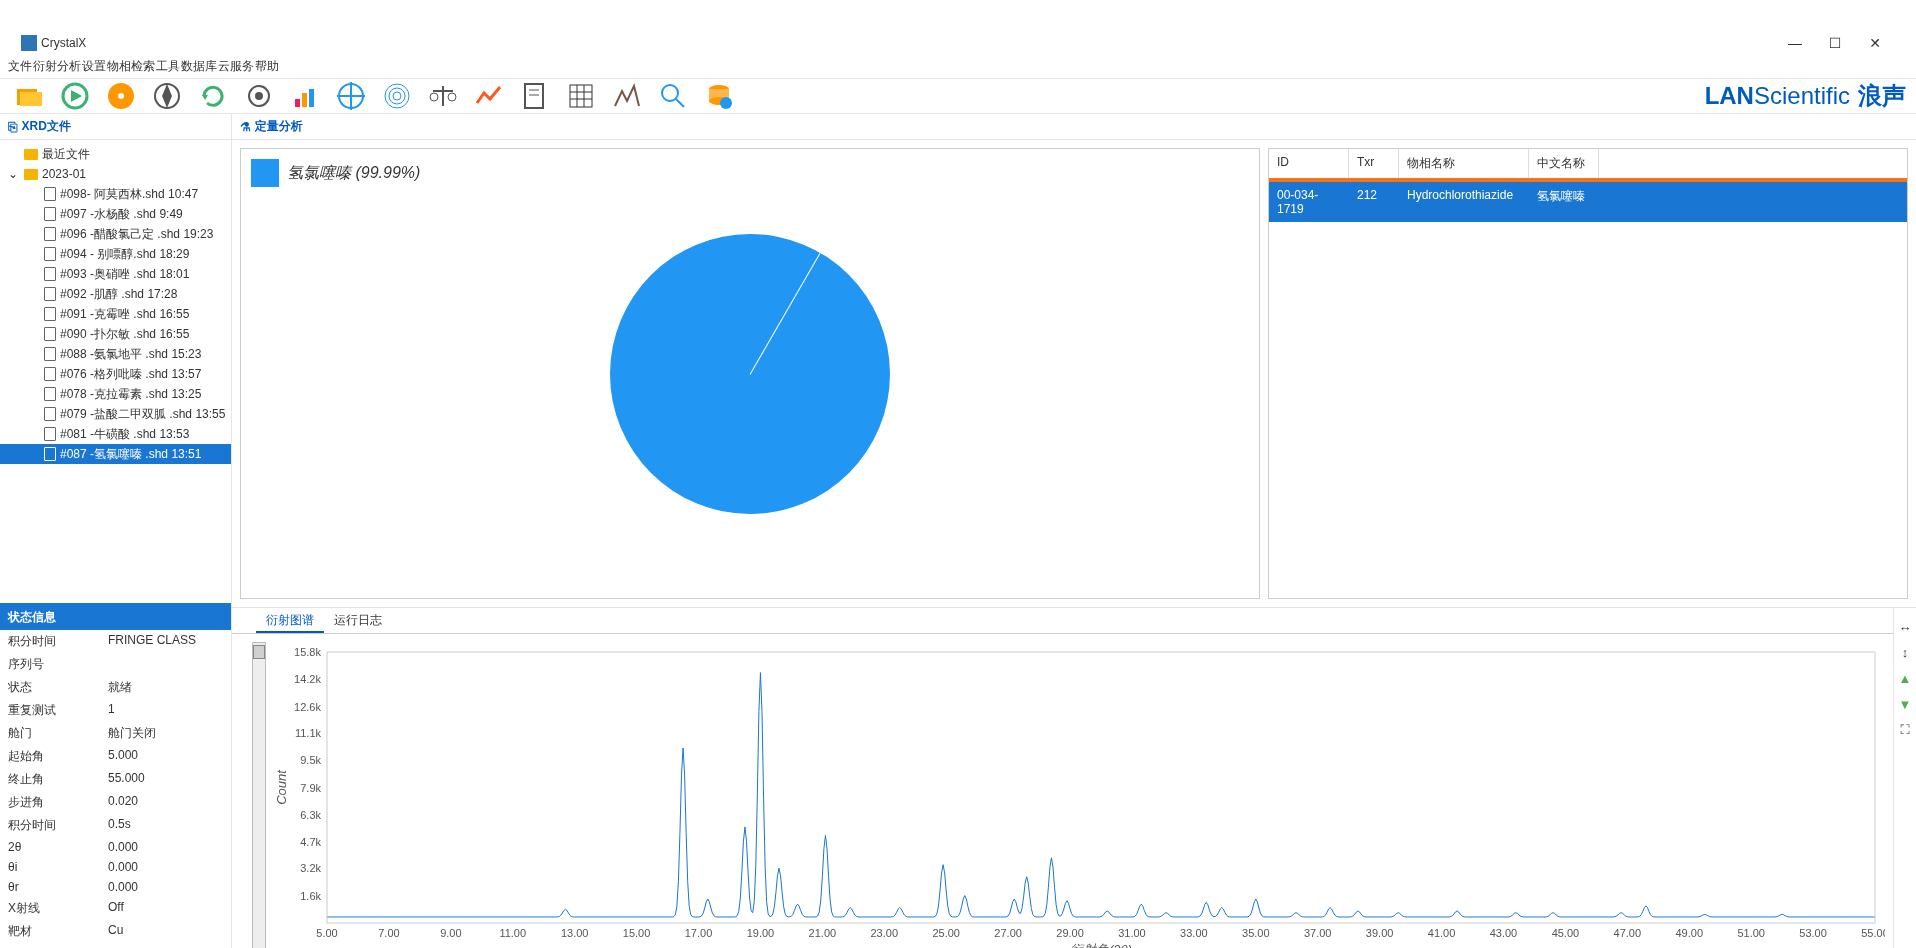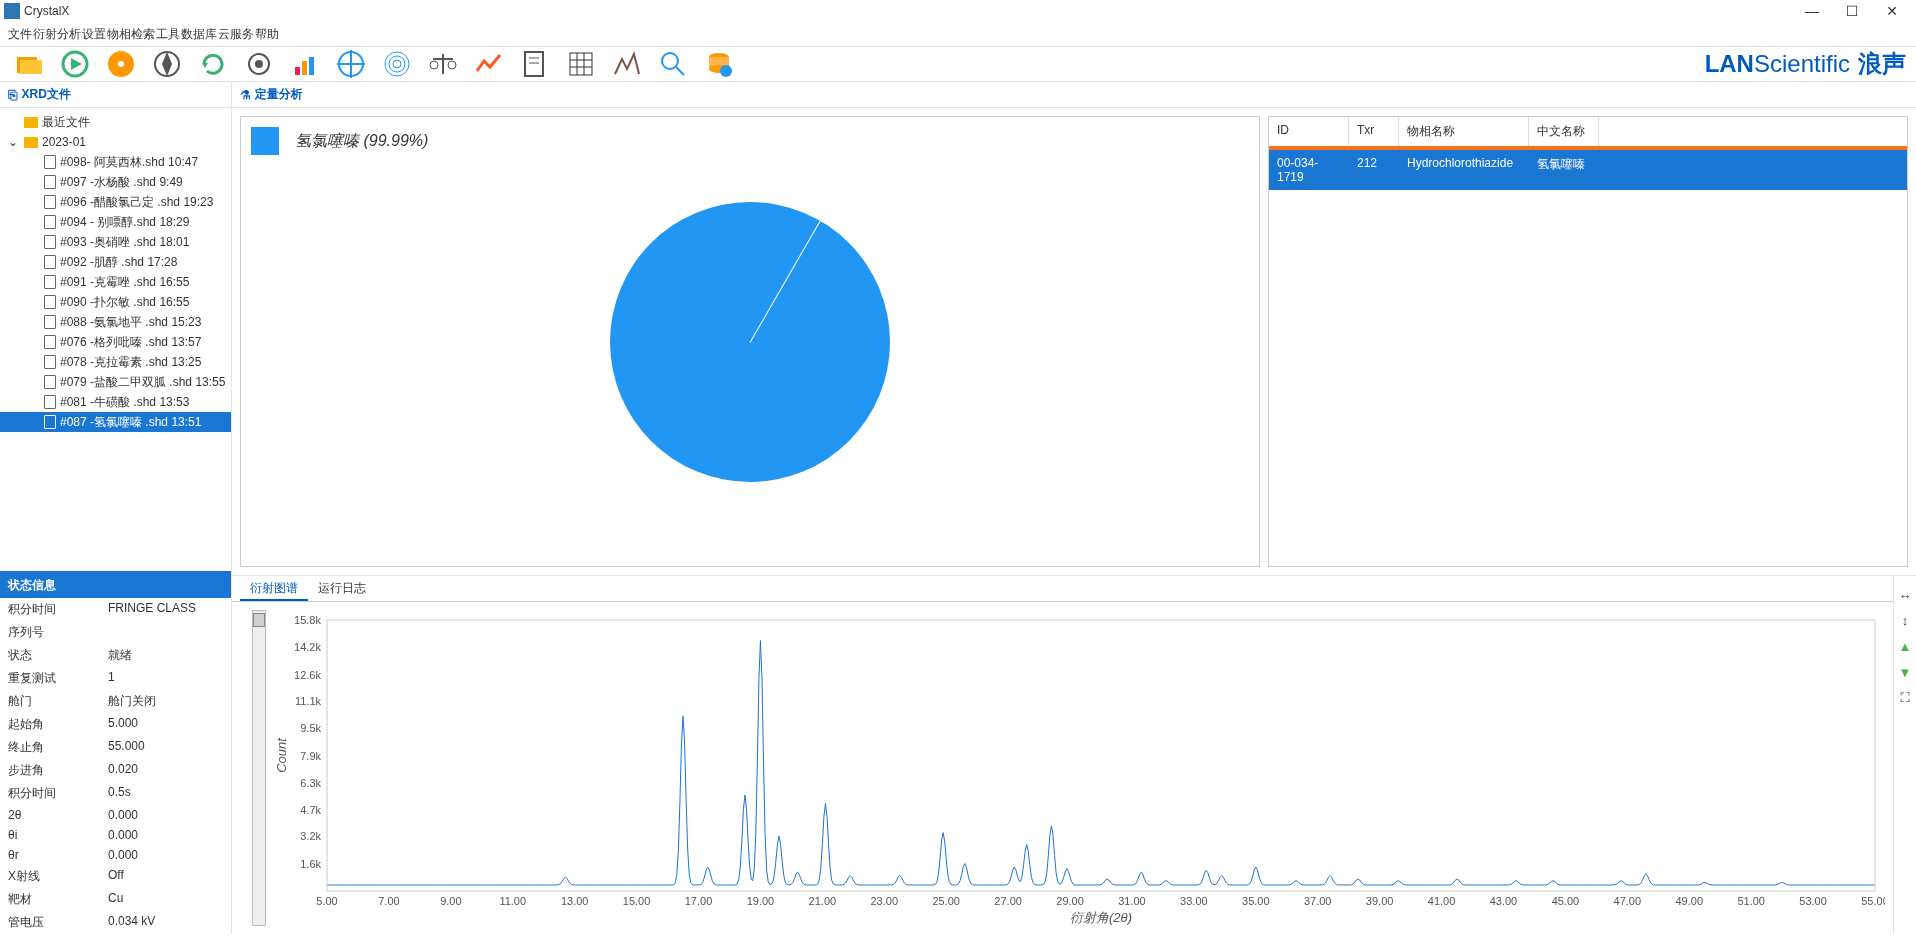--- a/index.html
+++ b/index.html
@@ -1,17 +1,17 @@
 <!DOCTYPE html>
 <html><head>
 <meta charset="utf-8">
 <style>
 * { box-sizing: border-box; margin: 0; padding: 0; font-family: "Microsoft YaHei", Arial, sans-serif; }
 body { font-size: 12px; color: #333; background: #fff; overflow: hidden; }
-.titlebar { height: 22px; display: flex; align-items: center; padding: 0 4px; background: #fff; }
+.titlebar { height: 22px; display: flex; align-items: center; padding: 0 21px; background: #fff; margin-top: 32px; }
 .titlebar .icon { width: 16px; height: 16px; background: #2e75b6; margin-right: 4px; }
 .titlebar .title { flex: 1; }
 .titlebar .wbtn { width: 40px; text-align: center; font-size: 14px; cursor: pointer; }
 .menubar { height: 24px; display: flex; align-items: center; padding: 0 8px; gap: 1px; background: #fff; }
 .menubar span { cursor: pointer; }
 .toolbar { height: 36px; display: flex; align-items: center; padding: 0 10px; border-top: 1px solid #e5e5e5; border-bottom: 1px solid #e5e5e5; }
 .toolbar .tb-icon { width: 38px; height: 38px; margin-right: 8px; display: flex; align-items: center; justify-content: center; cursor: pointer; }
 .toolbar .brand { margin-left: auto; font-size: 24px; font-weight: 600; }
 .toolbar .brand .lan { color: #005bc1; }
 .toolbar .brand .sci { color: #005bc1; font-weight: 400; }
@@ -30,37 +30,37 @@
 .tree-item.selected .file-icon { border-color: #fff; }
 .status-panel { border-top: 2px solid #1976d2; }
 .status-header { background: #1976d2; color: #fff; padding: 4px 8px; font-weight: 600; }
 .status-row { display: flex; padding: 3px 8px; }
 .status-row .label { width: 100px; }
 .right-col { flex: 1; display: flex; flex-direction: column; overflow: hidden; }
 .top-right { flex: 0 0 58%; display: flex; flex-direction: column; border-bottom: 1px solid #e5e5e5; }
 .analysis-title { height: 26px; display: flex; align-items: center; padding: 0 8px; color: #005bc1; font-weight: 600; gap: 4px; border-bottom: 1px solid #e5e5e5; }
 .analysis-body { flex: 1; display: flex; gap: 8px; padding: 8px; }
 .pie-area { flex: 1; border: 1px solid #ccc; position: relative; display: flex; }
-.legend { position: absolute; top: 10px; left: 10px; display: flex; align-items: center; gap: 16px; }
+.legend { position: absolute; top: 10px; left: 10px; display: flex; align-items: center; gap: 8px; }
 .legend-swatch { width: 28px; height: 28px; background: #2196f3; }
 .legend-text { font-style: italic; font-size: 16px; }
 .pie-chart { margin: auto; width: 280px; height: 280px; border-radius: 50%; background: #2196f3; position: relative; }
 .pie-line { position: absolute; top: 50%; left: 50%; width: 140px; height: 1px; background: #fff; transform-origin: left center; transform: rotate(-60deg); }
 .phase-panel { width: 640px; border: 1px solid #ccc; display: flex; flex-direction: column; }
 .phase-tabs { display: flex; border-bottom: 1px solid #ccc; height: 26px; }
 .phase-tab { padding: 4px 14px; cursor: pointer; }
 .phase-tab.active { color: #005bc1; border-bottom: 2px solid #005bc1; }
 .phase-table-header { display: flex; border-bottom: 4px solid #f97316; font-weight: 400; }
 .phase-table-row { display: flex; background: #1976d2; color: #fff; }
 .phase-cell { padding: 6px 8px; border-right: 1px solid #ddd; }
 .phase-table-row .phase-cell { border-right: none; }
 .c-id { width: 80px; } .c-txr { width: 50px; } .c-name { width: 130px; } .c-cn { width: 70px; } .c-formula { flex: 1; }
 .bottom-right { flex: 1; display: flex; }
 .chart-container { flex: 1; display: flex; flex-direction: column; border-right: 1px solid #e5e5e5; }
-.chart-tabs { display: flex; height: 26px; border-bottom: 1px solid #ccc; padding-left: 8px; }
+.chart-tabs { display: flex; height: 26px; border-bottom: 1px solid #ccc; padding-left: 24px; }
 .chart-tab { padding: 4px 10px; cursor: pointer; }
 .chart-tab.active { color: #005bc1; border-bottom: 2px solid #005bc1; }
 .chart-body { flex: 1; position: relative; padding: 8px 8px 8px 20px; display: flex; }
 .slider-stub { width: 14px; background: #eee; border: 1px solid #bbb; margin-right: 6px; position: relative; }
 .slider-handle { position: absolute; top: 2px; left: 0; right: 0; height: 14px; background: #d0d0d0; border: 1px solid #888; }
 .chart-svg { flex: 1; }
 .side-tools { width: 22px; display: flex; flex-direction: column; align-items: center; gap: 10px; padding-top: 10px; }
 .side-tools div { width: 16px; height: 16px; cursor: pointer; display: flex; align-items: center; justify-content: center; font-size: 13px; }
 svg text { font-size: 11px; fill: #555; }
 </style>

